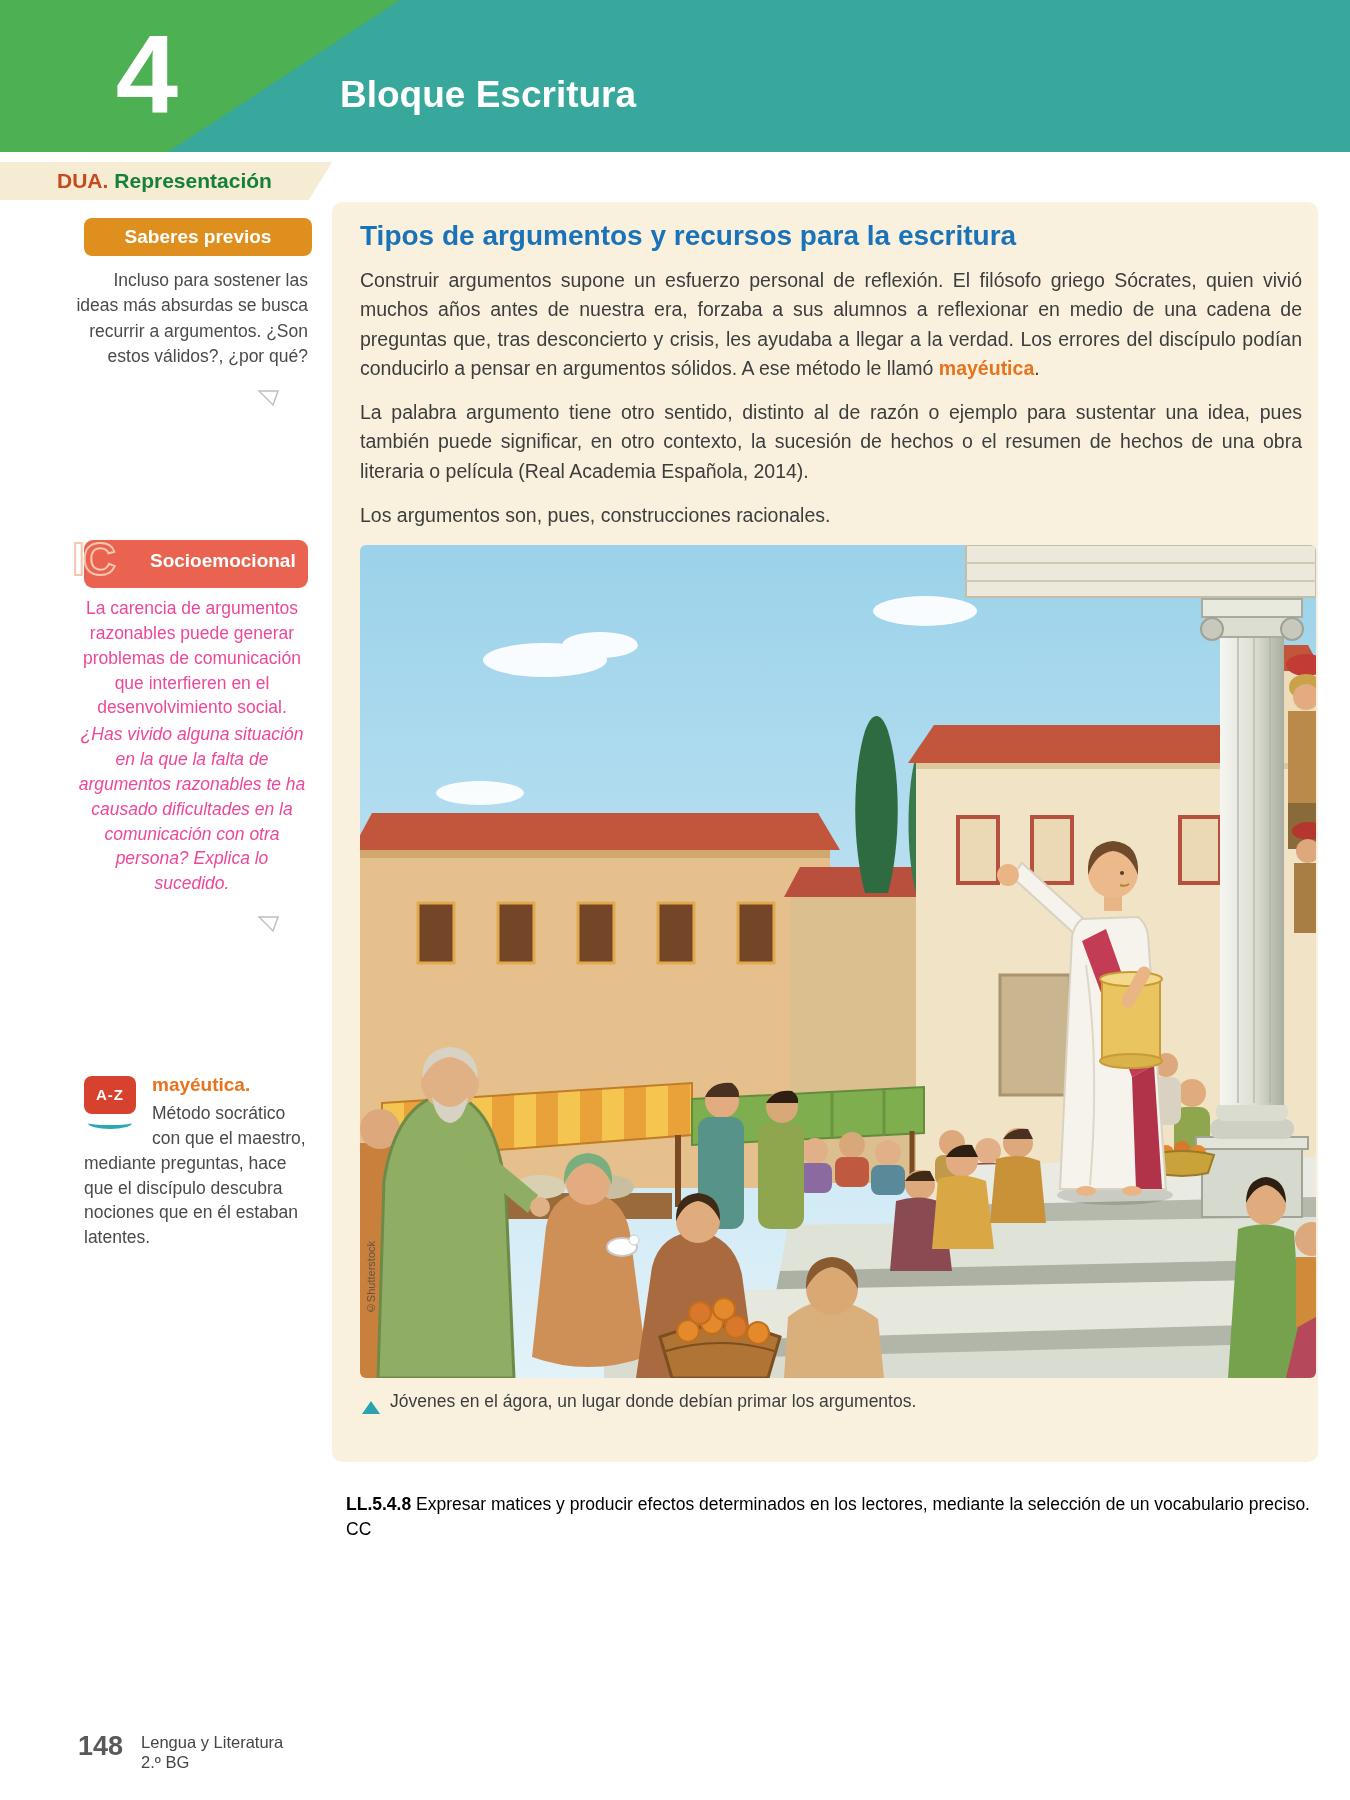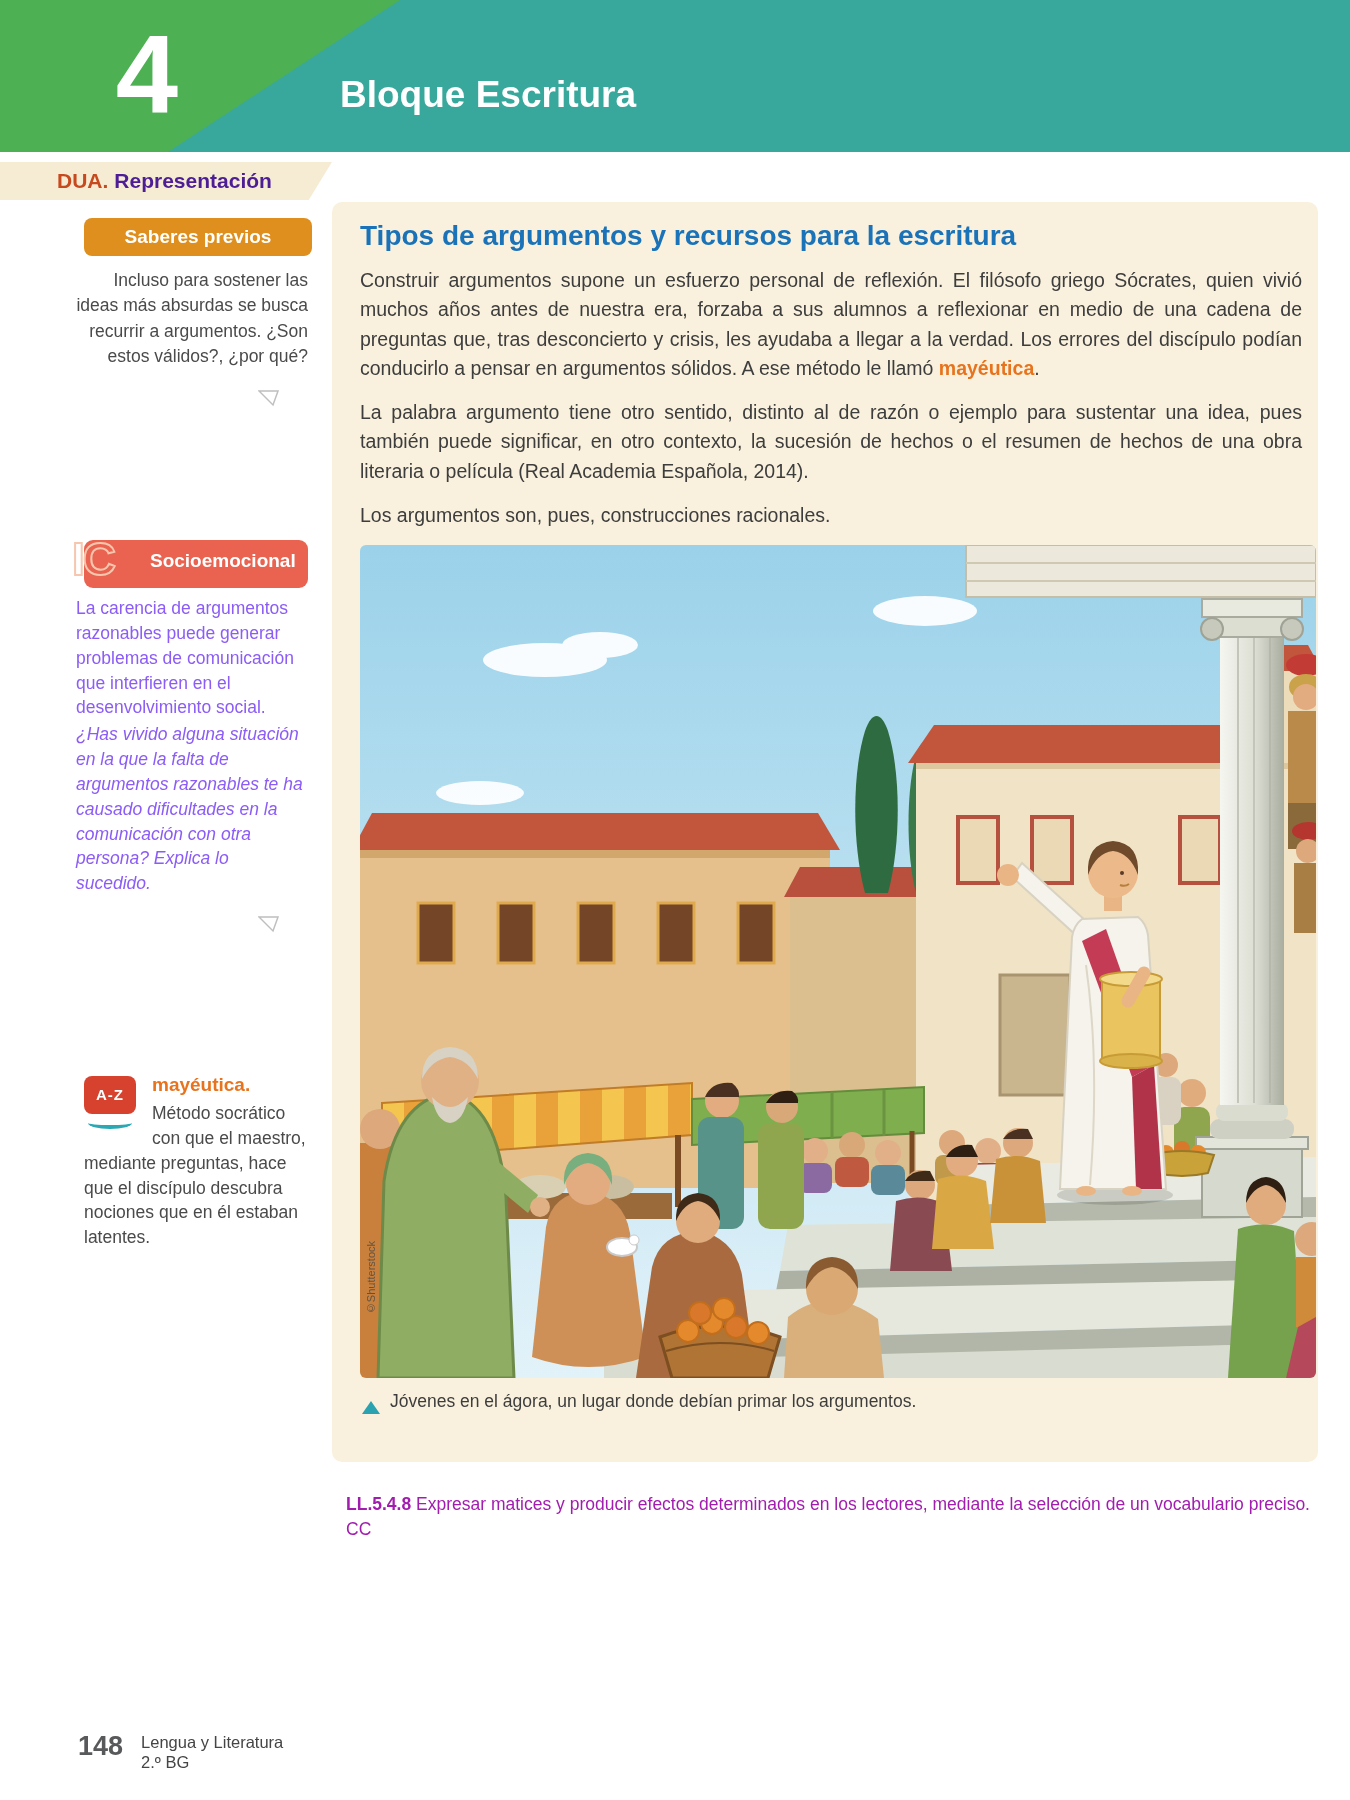--- a/index.html
+++ b/index.html
@@ -13,37 +13,37 @@
                   clip-path:polygon(0 0, 100% 0, 42% 100%, 0 100%); }
   .unit-number { position:absolute; top:0; left:72px; width:150px; text-align:center;
                  font-size:112px; line-height:150px; font-weight:700; color:#ffffff; }
   .block-title { position:absolute; top:74px; left:340px; font-size:37px; font-weight:700; color:#ffffff; }
 
   
   .dua-ribbon { position:absolute; top:162px; left:0; width:332px; height:38px; background:#f6ecd4;
                 clip-path:polygon(0 0, 100% 0, 93% 100%, 0 100%); }
   .dua-text { position:absolute; top:162px; left:57px; height:38px; line-height:38px; font-size:21px; }
   .dua-label { color:#c64a1e; font-weight:800; }
-  .dua-name  { color:#4c1d95; font-weight:700; margin-left:6px; }
+  .dua-name  { color:#15803d; font-weight:700; margin-left:6px; }
 
   
   .badge-saberes { position:absolute; left:84px; top:218px; width:228px; height:38px; background:#de8f1d;
                    border-radius:8px; color:#fff; font-weight:700; font-size:19px; text-align:center; line-height:38px; }
   .saberes-text { position:absolute; left:76px; top:268px; width:232px; text-align:right;
                   font-size:17.5px; line-height:1.45; color:#4a4a4a; }
   .speech-tail { position:absolute; }
   .tail-1 { left:258px; top:390px; }
   .tail-2 { left:258px; top:916px; }
 
   .badge-socio { position:absolute; left:84px; top:540px; width:224px; height:48px; background:#e96350;
                  border-radius:9px; color:#fff; font-weight:700; font-size:19px; line-height:42px; padding-left:66px; }
   .ic-icon { position:absolute; left:72px; top:532px; font-size:46px; font-weight:800; letter-spacing:-2px;
              color:transparent; -webkit-text-stroke:2px #f6c7ae; z-index:2; }
-  .socio-text { position:absolute; left:76px; top:596px; width:232px; text-align:left;
-                font-size:17.5px; line-height:1.42; color:#8b5cf6; }
+  .socio-text { position:absolute; left:76px; top:596px; width:232px; text-align:center;
+                font-size:17.5px; line-height:1.42; color:#ec4899; }
   .socio-question { display:block; font-style:italic; margin-top:2px; }
 
   .glossary { position:absolute; left:84px; top:1072px; width:230px; font-size:17.5px; line-height:1.42; color:#4a4a4a; }
   .gloss-icon { float:left; width:58px; height:72px; margin:4px 10px 2px 0; }
   .gloss-book { display:block; width:52px; height:38px; background:#d6422e; border-radius:8px;
                 color:#fff; font-weight:700; font-size:15px; letter-spacing:1px; text-align:center; line-height:38px; }
   .gloss-pages { display:block; width:44px; height:12px; margin:3px 0 0 4px;
                  border-bottom:4px solid #2aa8b4; border-radius:50%; }
   .gloss-term { display:block; color:#e8731d; font-weight:700; font-size:19px; margin-bottom:2px; }
 
@@ -61,21 +61,21 @@
   .image-wrap { position:relative; width:956px; height:833px; margin-top:4px; border-radius:6px; overflow:hidden; }
   .image-credit { position:absolute; left:5px; bottom:64px; writing-mode:vertical-rl; transform:rotate(180deg);
                   font-size:11px; color:#4f4c44; opacity:.85; }
 
   .caption-row { display:flex; gap:10px; align-items:flex-end; margin-top:12px; padding-left:2px; }
   .caption-marker { width:0; height:0; border-left:9px solid transparent; border-right:9px solid transparent;
                     border-bottom:13px solid #2aa2b0; margin-top:3px; }
   .caption-text { font-size:17.5px; color:#3d3d3d; line-height:1.35; }
 
   .standard { position:absolute; left:346px; top:1492px; width:975px; font-size:17.5px;
-              color:#a21caf; line-height:1.45; }
+              color:#000000; line-height:1.45; }
   .standard b { font-weight:700; }
 </style>
 </head>
 <body>
 
 <div class="page">
 
   <div class="header-band"></div>
   <div class="corner-green"></div>
   <div class="unit-number">4</div>

